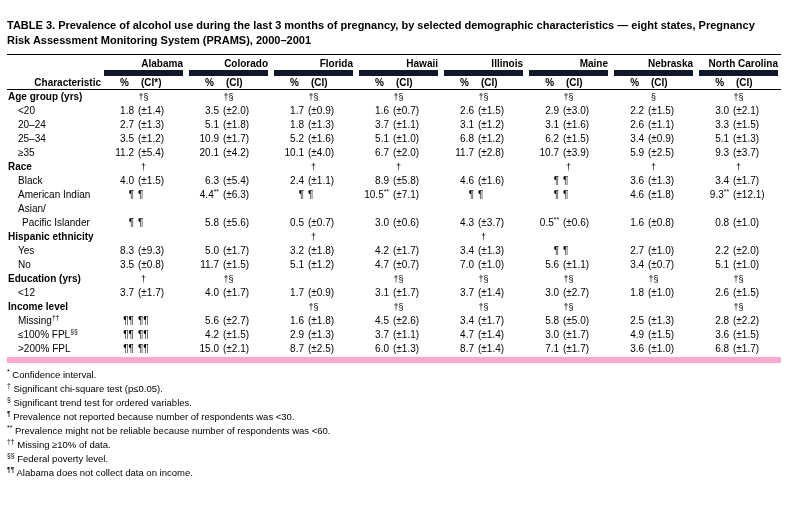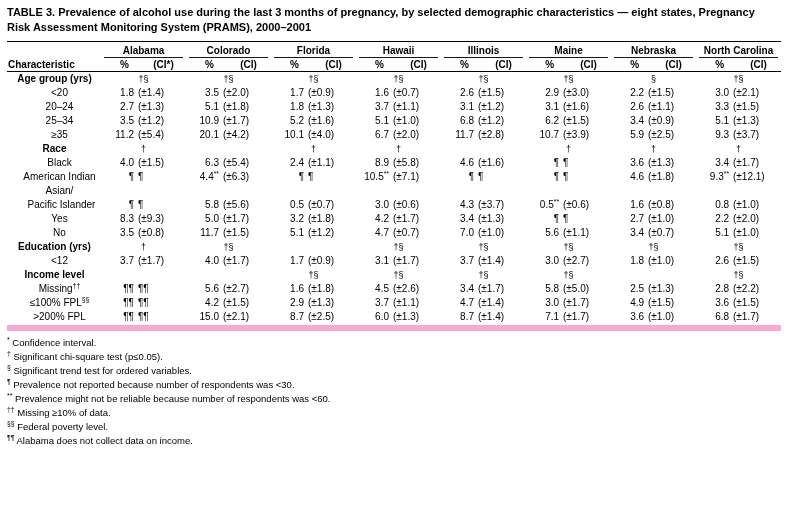--- a/index.html
+++ b/index.html
@@ -1,32 +1,32 @@
 <!DOCTYPE html>
 <html><head>
 <meta charset="utf-8">
 <style>
   *{box-sizing:border-box}
   html,body{margin:0;padding:0;background:#ffffff;color:#000000}
   body{width:788px;height:528px;font-family:"Liberation Sans",sans-serif;overflow:hidden}
-  .page{padding:5px 7px}
+  .page{padding:18px 7px}
   .title{font-size:11px;font-weight:bold;line-height:15px;margin-bottom:6px;max-width:776px}
   table{border-collapse:collapse;table-layout:fixed;width:774px}
   col.c-char{width:94px}
   col.c-pct{width:33px}
   col.c-ci{width:52px}
   th,td{padding:0;font-size:10px;line-height:14px;white-space:nowrap;overflow:visible;vertical-align:bottom}
   thead th{font-weight:bold}
   tr.states th{border-top:1px solid #000;padding-top:2px}
-  .stateu{border-bottom:1px solid #0f172a;margin:0 3px;text-align:center;font-size:10px;line-height:13px;font-weight:bold}
+  .stateu{border-bottom:6px solid #0f172a;margin:0 3px;text-align:right;font-size:10px;line-height:13px;font-weight:bold}
   tr.colheads th{border-bottom:1px solid #000;line-height:13px}
-  .charhead{text-align:left;padding-left:1px}
+  .charhead{text-align:right;padding-left:1px}
   .pcthead{text-align:right;padding-right:5px}
-  .cihead{text-align:center;padding-left:7px}
-  .rowlabel{text-align:center;padding-left:1px}
+  .cihead{text-align:left;padding-left:7px}
+  .rowlabel{text-align:left;padding-left:1px}
   .sect{font-weight:bold}
   .ind1{padding-left:11px}
   .ind2{padding-left:15px}
   .pct{text-align:right}
   .ci{text-align:left;padding-left:4px}
   .marker{text-align:center;font-size:9px}
   tbody tr:last-child td{border-bottom:6px solid #f9a8d4;padding-bottom:1px}
   sup{font-size:0.68em;line-height:0;vertical-align:super}
   .footnotes{margin-top:5px}
   .fnline{font-size:9.5px;line-height:14px}
@@ -274,20 +274,31 @@
           <td class="ci">(±0.6)</td>
           <td class="pct">4.3</td>
           <td class="ci">(±3.7)</td>
           <td class="pct">0.5<sup>**</sup></td>
           <td class="ci">(±0.6)</td>
           <td class="pct">1.6</td>
           <td class="ci">(±0.8)</td>
           <td class="pct">0.8</td>
           <td class="ci">(±1.0)</td>
         </tr>
+        <tr class="sectrow">
+          <td class="rowlabel sect">Hispanic ethnicity</td>
+          <td class="marker" colspan="2"></td>
+          <td class="marker" colspan="2"></td>
+          <td class="marker" colspan="2">†</td>
+          <td class="marker" colspan="2"></td>
+          <td class="marker" colspan="2">†</td>
+          <td class="marker" colspan="2"></td>
+          <td class="marker" colspan="2"></td>
+          <td class="marker" colspan="2"></td>
+        </tr>
         <tr>
           <td class="rowlabel ind1">Yes</td>
           <td class="pct">8.3</td>
           <td class="ci">(±9.3)</td>
           <td class="pct">5.0</td>
           <td class="ci">(±1.7)</td>
           <td class="pct">3.2</td>
           <td class="ci">(±1.8)</td>
           <td class="pct">4.2</td>
           <td class="ci">(±1.7)</td>

